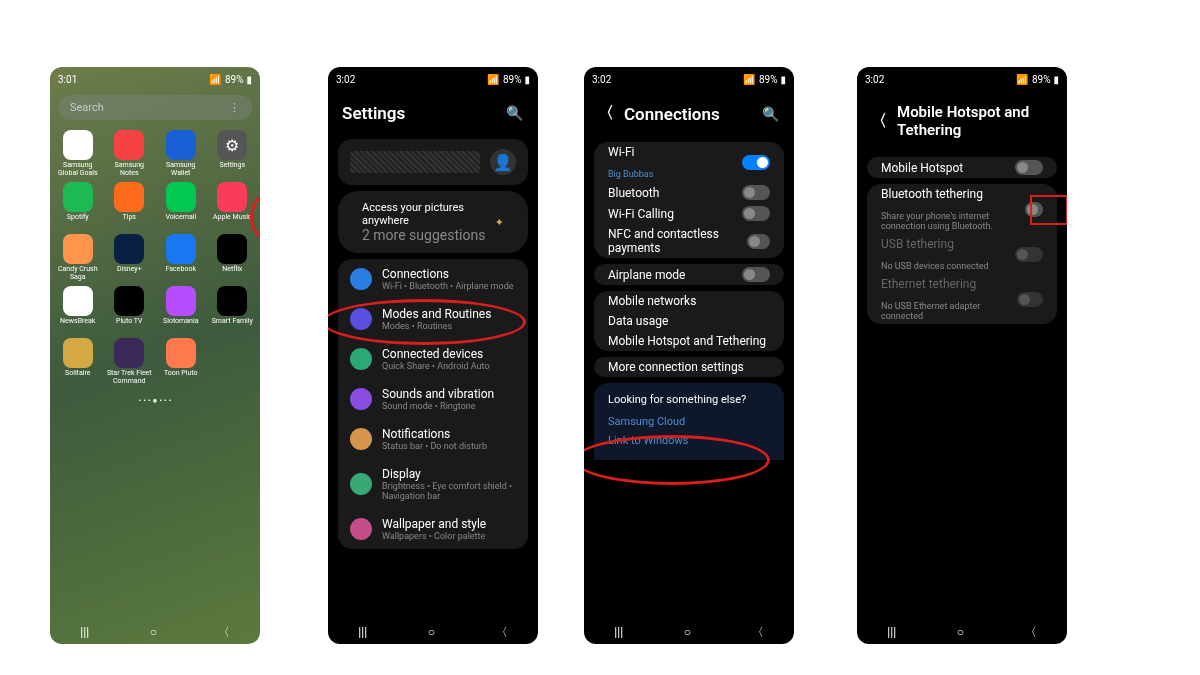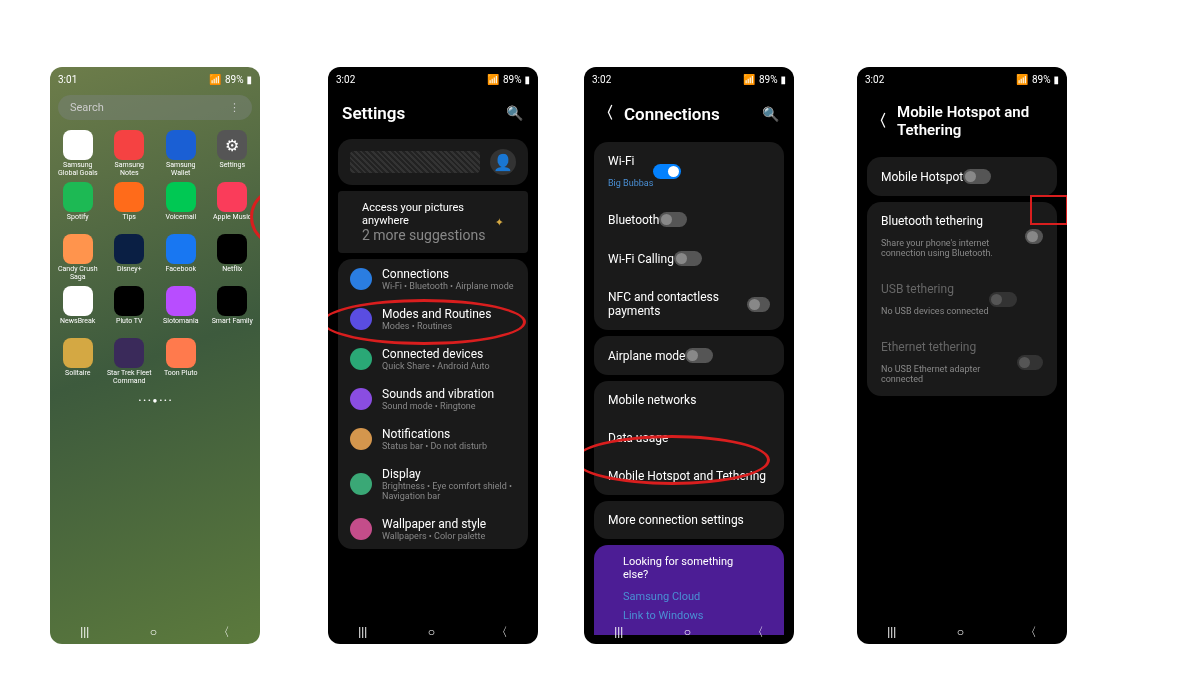--- a/index.html
+++ b/index.html
@@ -13,37 +13,37 @@
 .app .ic{width:30px;height:30px;border-radius:8px;display:flex;align-items:center;justify-content:center;font-size:16px}
 .app .lb{font-size:7px;color:#fff;text-align:center;line-height:1.1;height:16px}
 .nav{position:absolute;bottom:0;left:0;right:0;height:24px;display:flex;justify-content:space-around;align-items:center;font-size:12px;color:#fff}
 .dots{text-align:center;font-size:8px;color:#fff;margin-top:4px}
 .hdr{padding:12px 14px;font-size:17px;font-weight:600;display:flex;align-items:center;gap:10px}
 .hdr .back{font-size:16px}
 .hdr .srch{margin-left:auto;font-size:14px}
 .prof{margin:4px 10px;background:#1a1a1a;border-radius:14px;padding:10px 12px;display:flex;align-items:center;justify-content:space-between}
 .prof .blur{width:130px;height:22px;background:repeating-linear-gradient(45deg,#222,#222 2px,#333 2px,#333 4px);border-radius:4px}
 .prof .av{width:26px;height:26px;border-radius:50%;background:#333;display:flex;align-items:center;justify-content:center}
-.card{margin:6px 10px;background:#1a1a1a;border-radius:4px;padding:10px 24px;font-size:11px}
+.card{margin:6px 10px;background:#1a1a1a;border-radius:20px;padding:10px 24px;font-size:11px}
 .card .t{color:#fff}
 .card .s{color:#888;font-size:14px;margin-top:0}
 .sitem{display:flex;align-items:center;gap:10px;padding:8px 12px}
 .sitem .dot{width:22px;height:22px;border-radius:50%;flex-shrink:0;display:flex;align-items:center;justify-content:center;font-size:11px;color:#fff}
 .sitem .tx .t{font-size:12px}
 .sitem .tx .s{font-size:9px;color:#888}
 .group{margin:6px 10px;background:#1a1a1a;border-radius:14px;overflow:hidden}
-.row{display:flex;align-items:center;padding:12px 14px;font-size:12px}
+.row{display:flex;align-items:center;justify-content:space-between;padding:3px 14px;font-size:12px}
 .row .sub{font-size:9px;color:#4a8fd4;margin-top:10px}
 .row .sub.g{color:#888}
 .tog{width:28px;height:15px;border-radius:8px;background:#555;position:relative}
 .tog::after{content:'';position:absolute;width:11px;height:11px;border-radius:50%;background:#ccc;top:2px;right:2px}
 .tog.on{background:#0381fe}
 .tog.on::after{background:#fff}
 .tog.off::after{left:2px;right:auto;background:#888}
-.suggest{margin:2px 10px;background:#4c1d95;border-radius:14px 14px 0 0;padding:10px 29px;font-size:11px}
+.suggest{margin:2px 10px;background:#0f172a;border-radius:14px 14px 0 0;padding:10px 14px;font-size:11px}
 .suggest .t{color:#fff;margin-bottom:6px}
 .suggest .l{color:#4a8fd4;font-size:11px;padding:3px 0}
 .circle{position:absolute;border:3px solid #d91e1e;border-radius:50%;pointer-events:none}
 .rect{position:absolute;border:2px solid #d91e1e;pointer-events:none}
 .dim{color:#666}
 .dim .tog{background:#333}
 .dim .tog::after{background:#555}
 </style>
 </head>
 <body>

